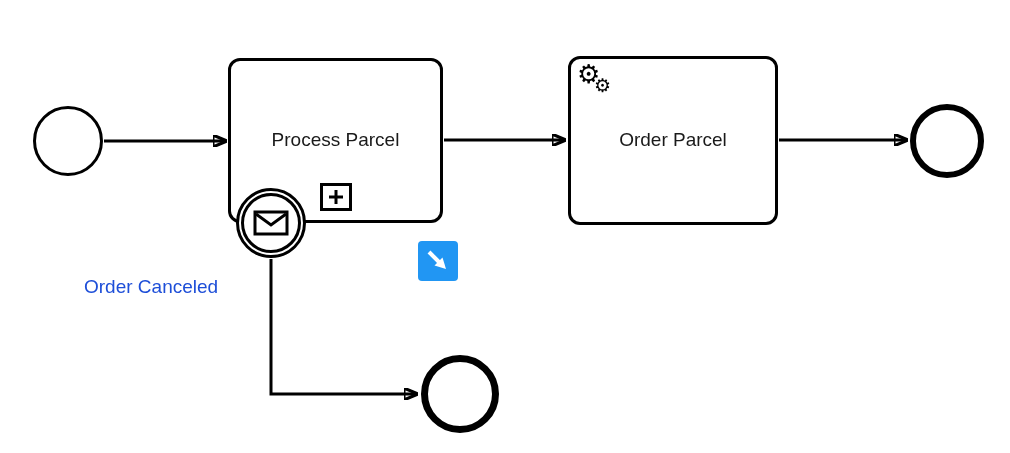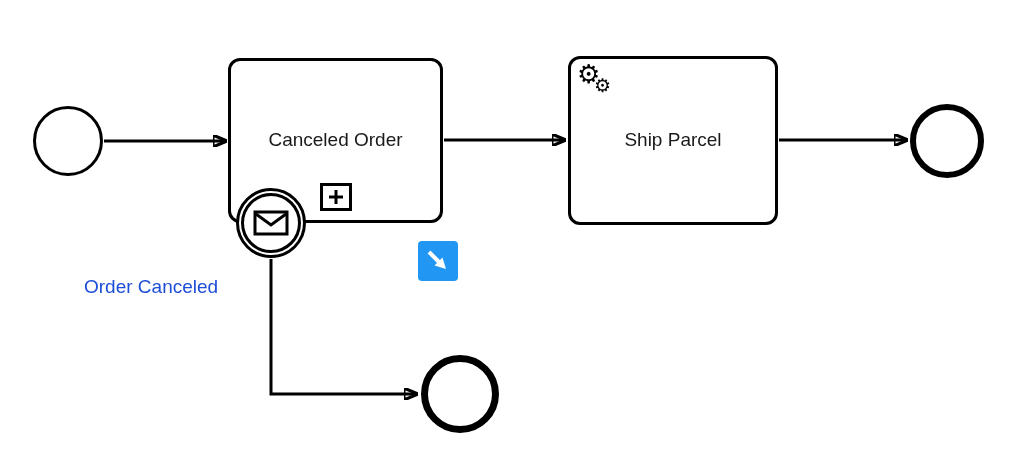--- a/index.html
+++ b/index.html
@@ -96,35 +96,35 @@
     </defs>
     <path d="M104,141 H226" marker-end="url(#arrow)"></path>
     <path d="M444,140 H565" marker-end="url(#arrow)"></path>
     <path d="M779,140 H907" marker-end="url(#arrow)"></path>
     <path d="M271,259 V394 H417" marker-end="url(#arrow)"></path>
   </svg>
 
   <div class="event start-event"></div>
 
   <div class="task task-process">
-    <span class="task-label">Canceled Order</span>
+    <span class="task-label">Process Parcel</span>
     <span class="plus-marker">
       <svg width="20" height="16" viewBox="0 0 20 16">
         <line x1="10" y1="1" x2="10" y2="15" stroke="#000" stroke-width="3"></line>
         <line x1="3" y1="8" x2="17" y2="8" stroke="#000" stroke-width="3"></line>
       </svg>
     </span>
   </div>
 
   <div class="task task-ship">
     <span class="gears">
       <span class="gear gear-a">⚙</span>
       <span class="gear gear-b">⚙</span>
     </span>
-    <span class="task-label">Ship Parcel</span>
+    <span class="task-label">Order Parcel</span>
   </div>
 
   <div class="boundary-event">
     <div class="boundary-inner">
       <svg width="36" height="26" viewBox="0 0 36 26">
         <rect x="2" y="2" width="32" height="22" fill="#fff" stroke="#000" stroke-width="3"></rect>
         <polyline points="3,4 18,15 33,4" fill="none" stroke="#000" stroke-width="3"></polyline>
       </svg>
     </div>
   </div>

